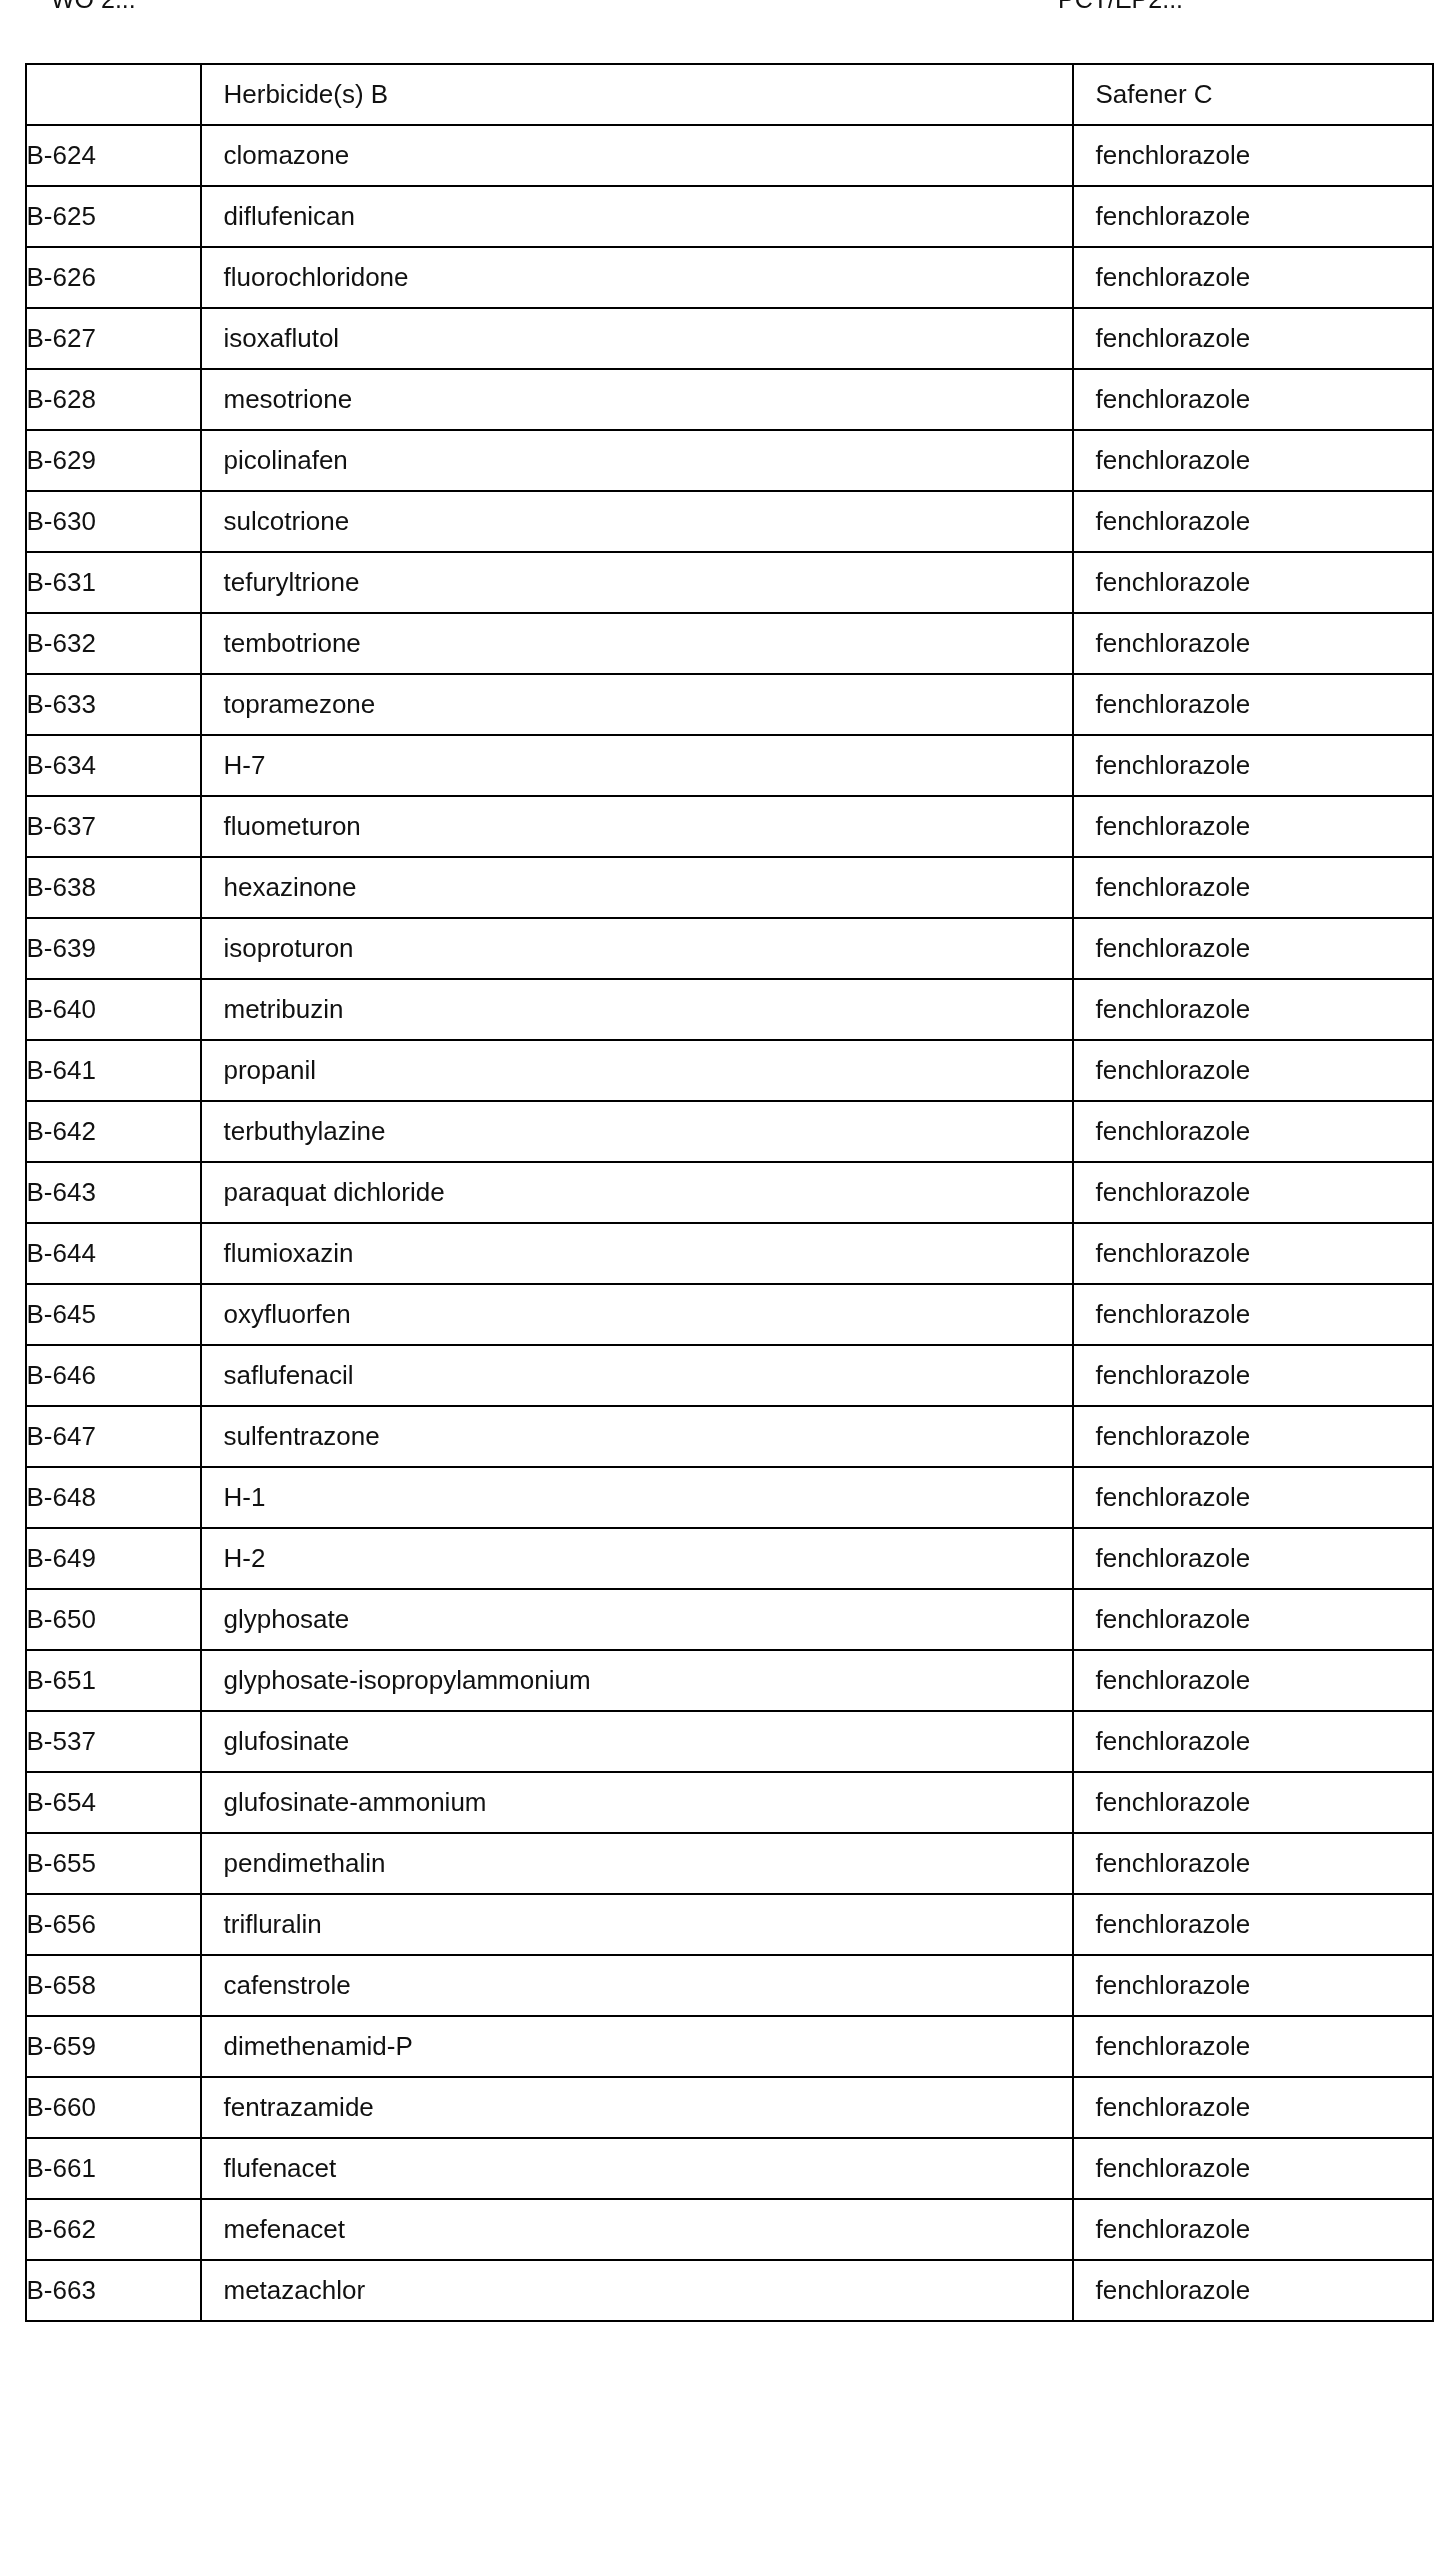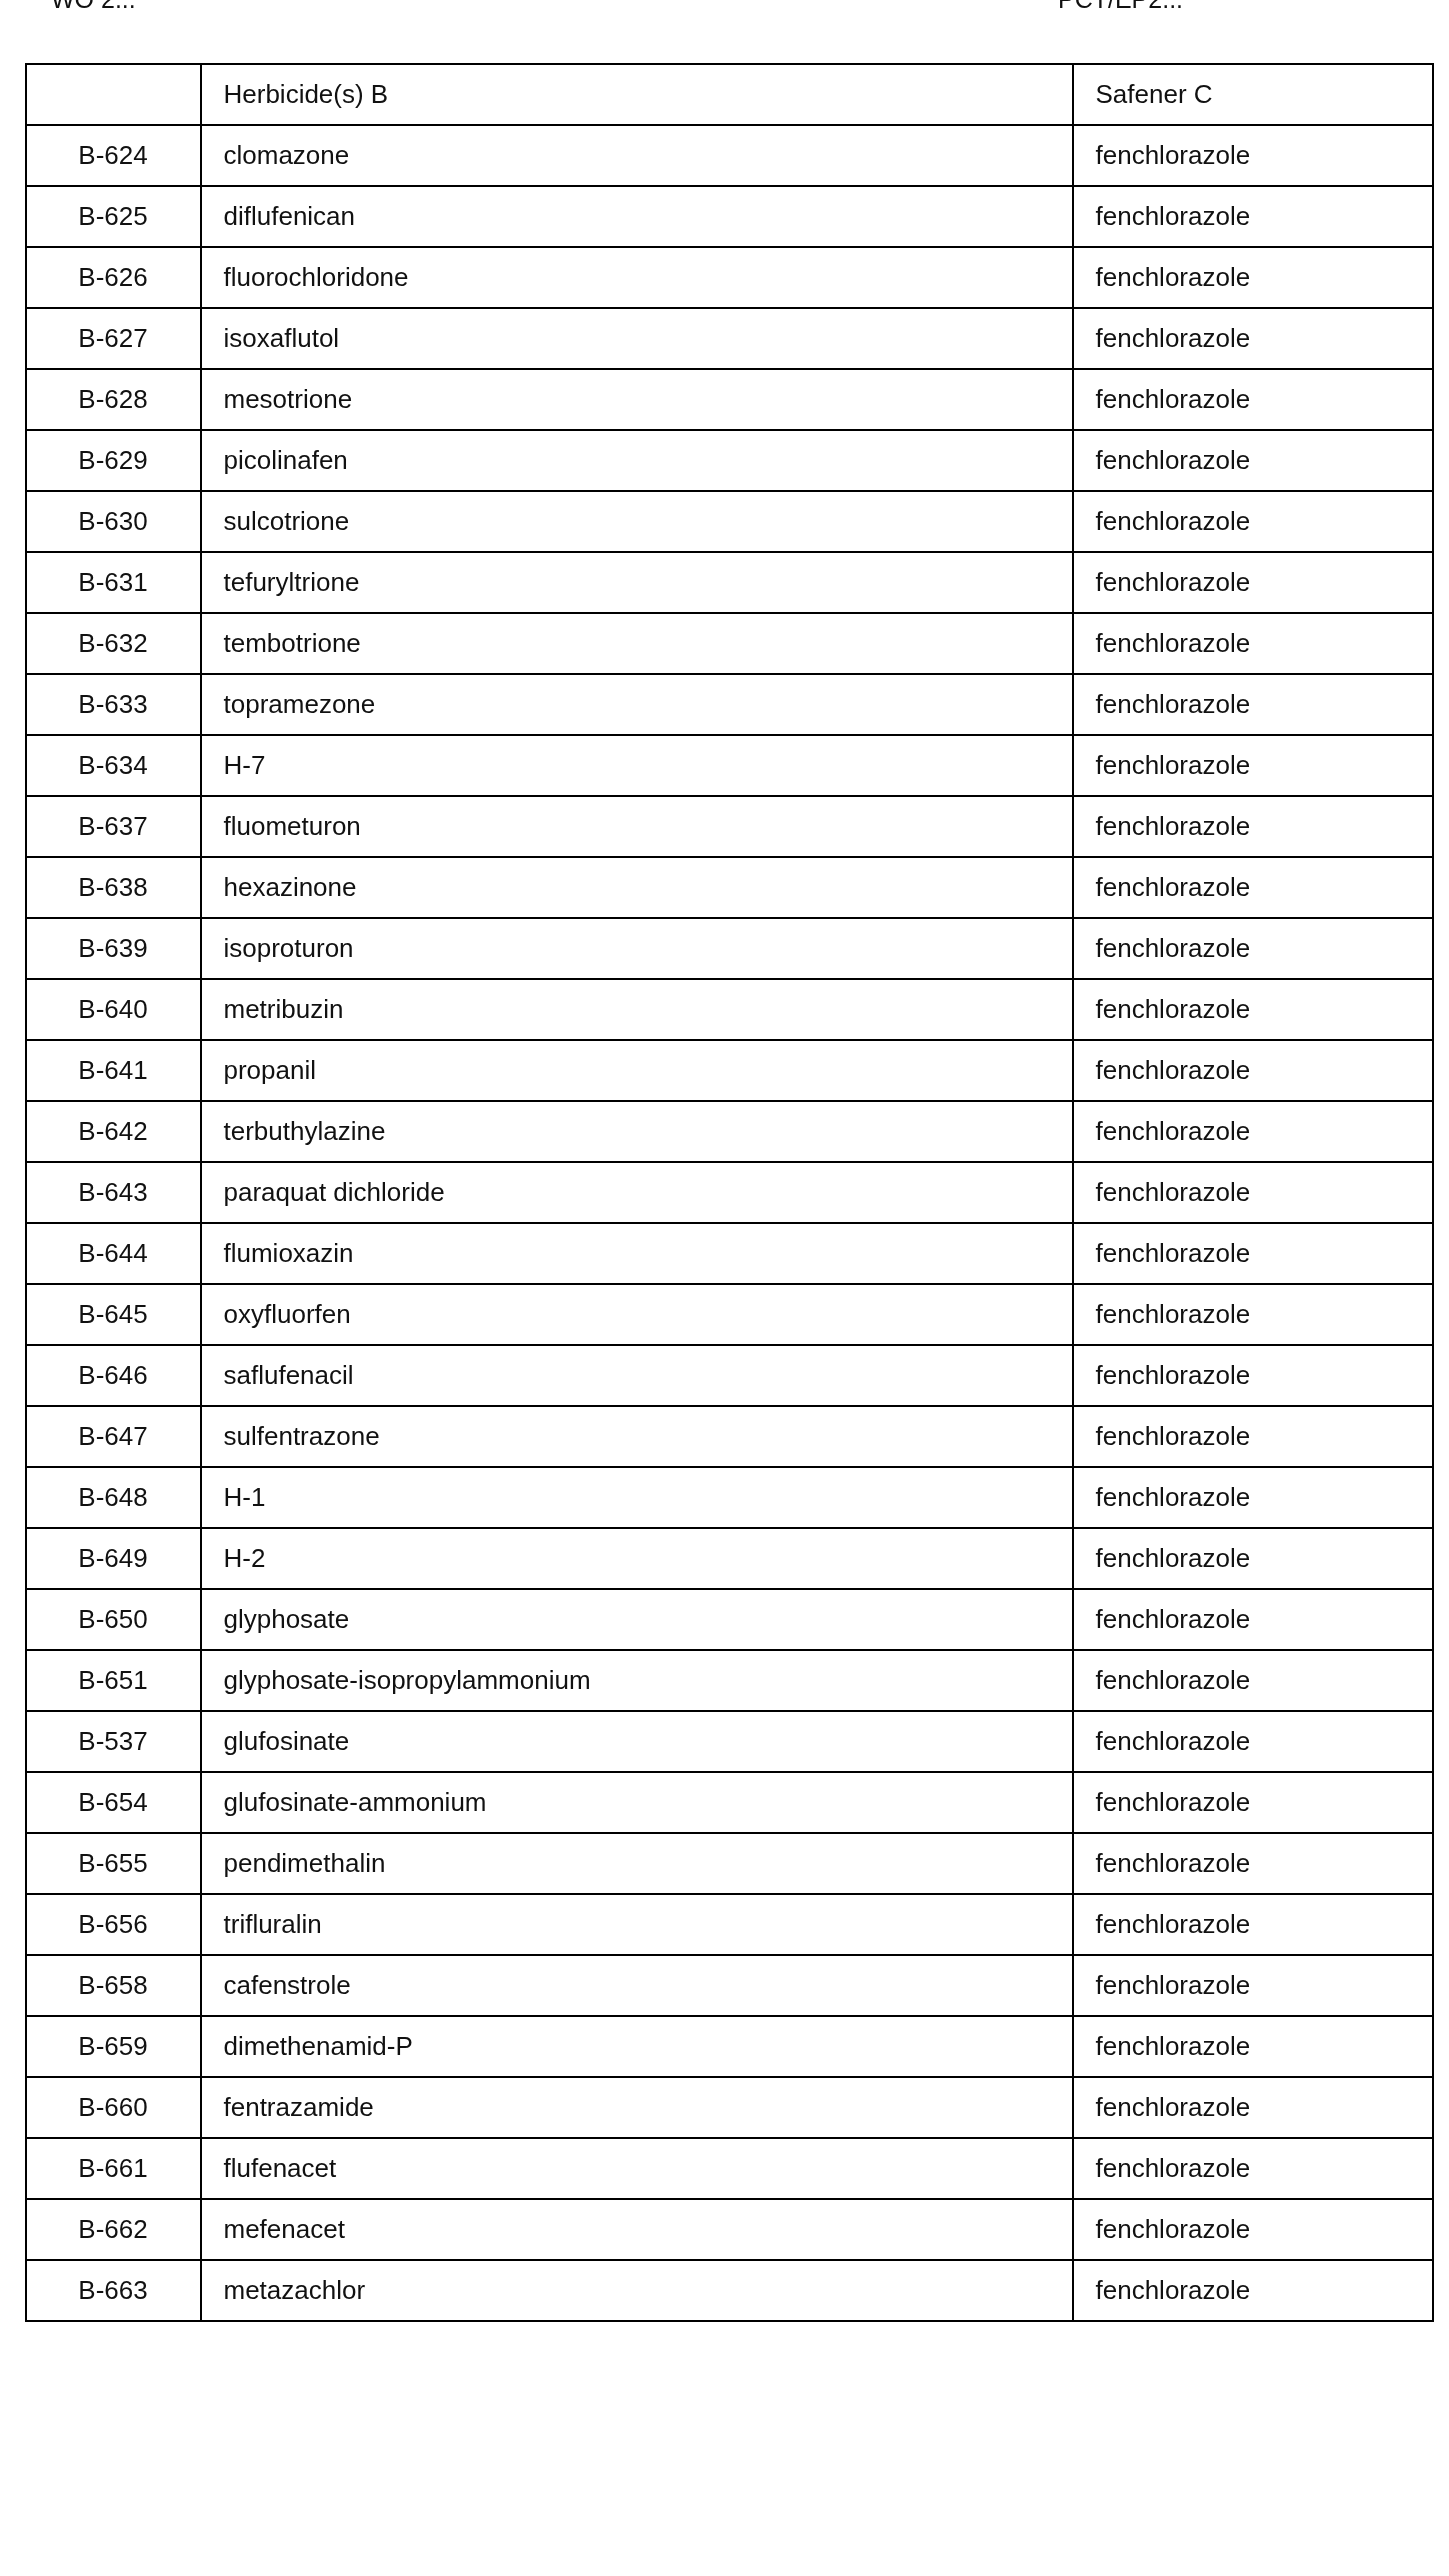--- a/index.html
+++ b/index.html
@@ -43,21 +43,21 @@
   table.main td {
     border: 2.5px solid #000000;
     vertical-align: middle;
     text-align: left;
     font-weight: 400;
     padding: 0 0 0 22px;
     overflow: hidden;
     white-space: nowrap;
   }
   table.main .id-cell {
-    text-align: center;
+    text-align: left;
     padding: 0;
   }
   col.c-id   { width: 175px; }
   col.c-herb { width: 872px; }
   col.c-saf  { width: 360px; }
 </style>
 </head>
 <body>
 
 <div class="page-head">

